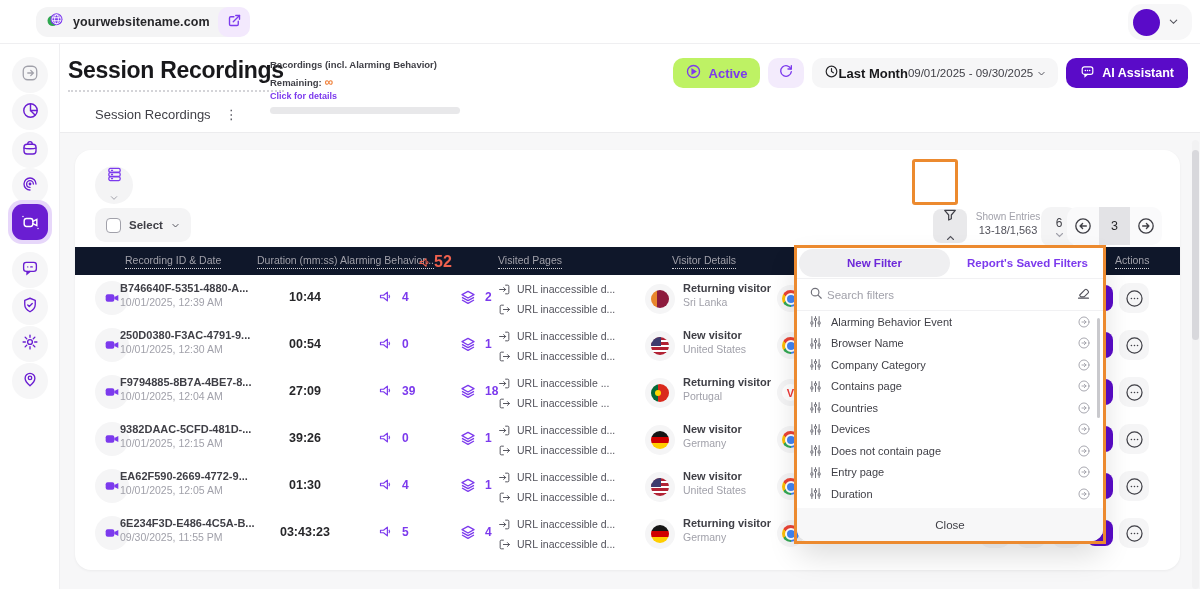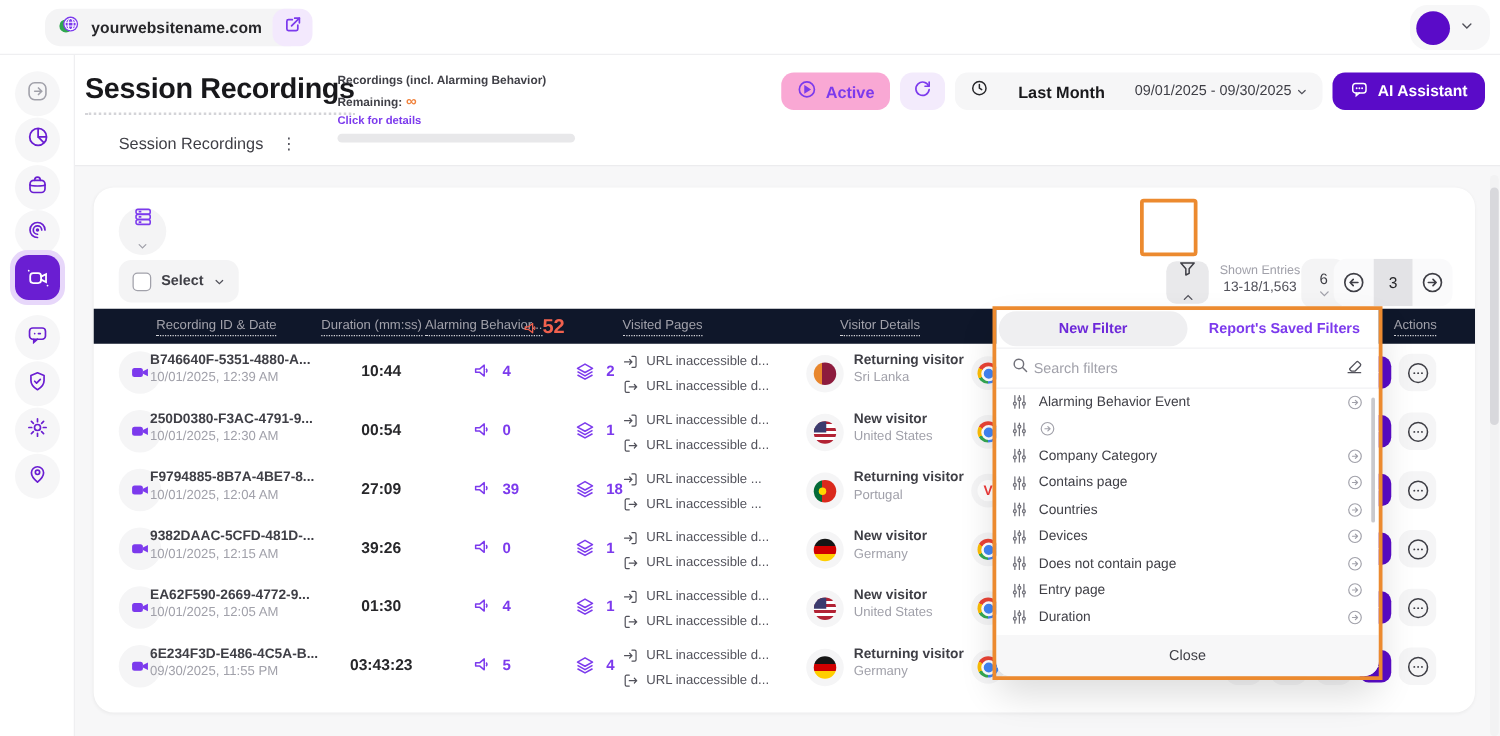--- a/index.html
+++ b/index.html
@@ -26,23 +26,23 @@
 
   .page-title { position:absolute; left:8px; top:13px; font-size:23px; font-weight:bold; color:#18181B; letter-spacing:-.3px; border-bottom:2px dotted #D4D4D8; padding-bottom:6px; }
   .remaining { position:absolute; left:210px; top:10px; width:195px; }
   .remaining-label { font-size:9.5px; font-weight:bold; color:#3F3F46; }
   .remaining-inf { font-size:12px; font-weight:bold; color:#F0823C; margin-left:3px; }
   .remaining-link { font-size:9px; font-weight:bold; color:#7C3AED; margin-top:1px; cursor:pointer; }
   .remaining-bar { margin-top:6px; width:190px; height:7px; background:#E8E8EA; border-radius:4px; }
 
   .hdr-actions { position:absolute; right:12px; top:14px; display:flex; gap:8px; align-items:center; }
   .btn { height:30px; border-radius:10px; display:flex; align-items:center; gap:7px; padding:0 12px; cursor:pointer; }
-  .btn-active { background:#f9a8d4; color:#7C3AED; font-size:13px; font-weight:bold; }
+  .btn-active { background:#bef264; color:#7C3AED; font-size:13px; font-weight:bold; }
   .btn-refresh { background:#F3EBFC; width:36px; justify-content:center; padding:0; }
-  .btn-date { background:#F6F6F7; gap:24px; }
+  .btn-date { background:#F6F6F7; gap:0; }
   .btn-date .preset { font-size:13px; font-weight:bold; color:#18181B; }
   .btn-date .range { font-size:11.5px; color:#3F3F46; display:flex; align-items:center; gap:4px; }
   .btn-ai { background:#5A0BC8; color:#fff; font-size:12.5px; font-weight:bold; padding:0 14px; }
 
   .tab { position:absolute; left:35px; top:63px; font-size:13px; color:#3F3F46; display:flex; gap:14px; align-items:center; cursor:pointer; }
   .tab-dots { font-size:13px; color:#52525B; letter-spacing:0; cursor:pointer; }
   .tab-underline { position:absolute; left:2px; top:84px; width:125px; height:2px; background:#52525B; }
 
   
   .card { position:absolute; left:15px; top:106px; width:1105px; height:420px; background:#fff; border-radius:16px; box-shadow:0 1px 3px rgba(0,0,0,.05); }
@@ -823,20 +823,21 @@
           </svg>
   </div>
 
   <div class="pitem">
     <svg width="13" height="13" viewBox="0 0 18 18" fill="none" stroke="#71717A" stroke-width="1.4" stroke-linecap="round">
             <path d="M4 2v14M9 2v14M14 2v14"></path>
             <circle cx="4" cy="11" r="1.6" fill="#fff"></circle>
             <circle cx="9" cy="6" r="1.6" fill="#fff"></circle>
             <circle cx="14" cy="11" r="1.6" fill="#fff"></circle>
           </svg>
+    <span class="pitem-lbl">Browser Name</span>
     <svg width="14" height="14" viewBox="0 0 24 24" fill="none" stroke="#A1A1AA" stroke-width="1.6" stroke-linecap="round" stroke-linejoin="round">
             <circle cx="12" cy="12" r="8.6"></circle>
             <path d="M8.5 12h7M12.5 9l3 3-3 3"></path>
           </svg>
   </div>
 
   <div class="pitem">
     <svg width="13" height="13" viewBox="0 0 18 18" fill="none" stroke="#71717A" stroke-width="1.4" stroke-linecap="round">
             <path d="M4 2v14M9 2v14M14 2v14"></path>
             <circle cx="4" cy="11" r="1.6" fill="#fff"></circle>

